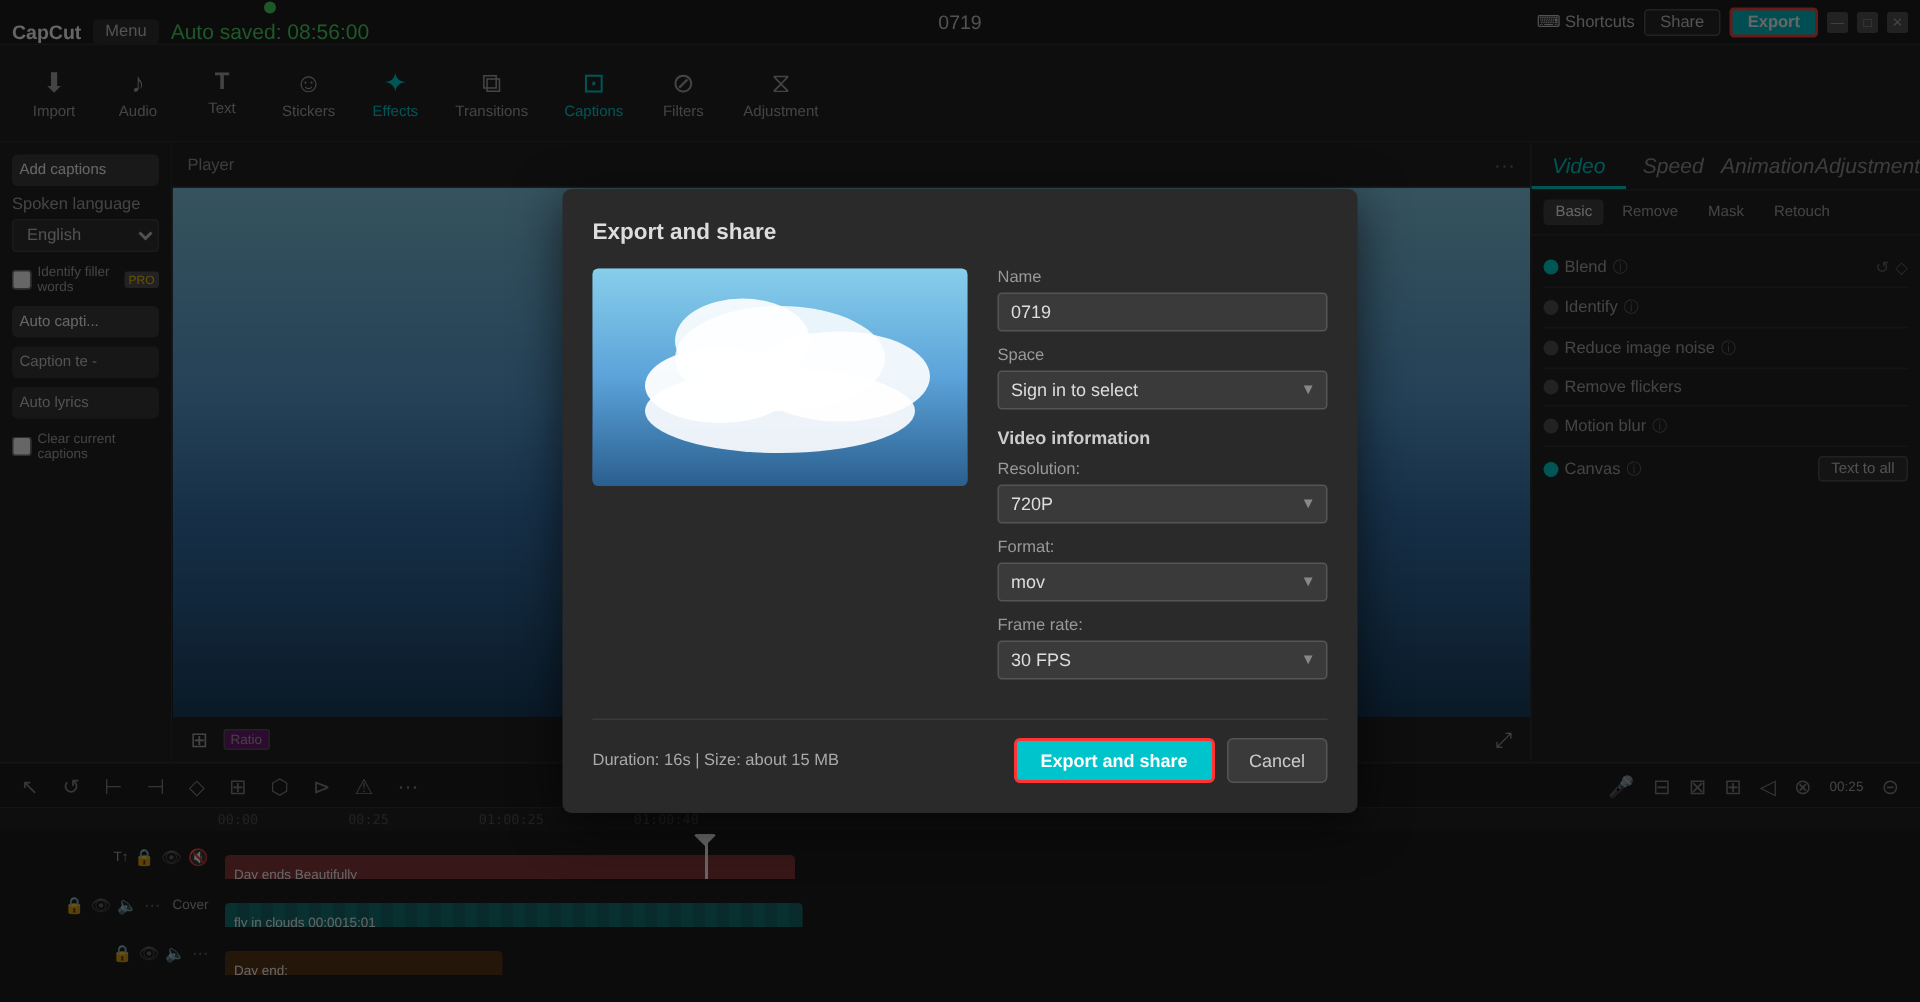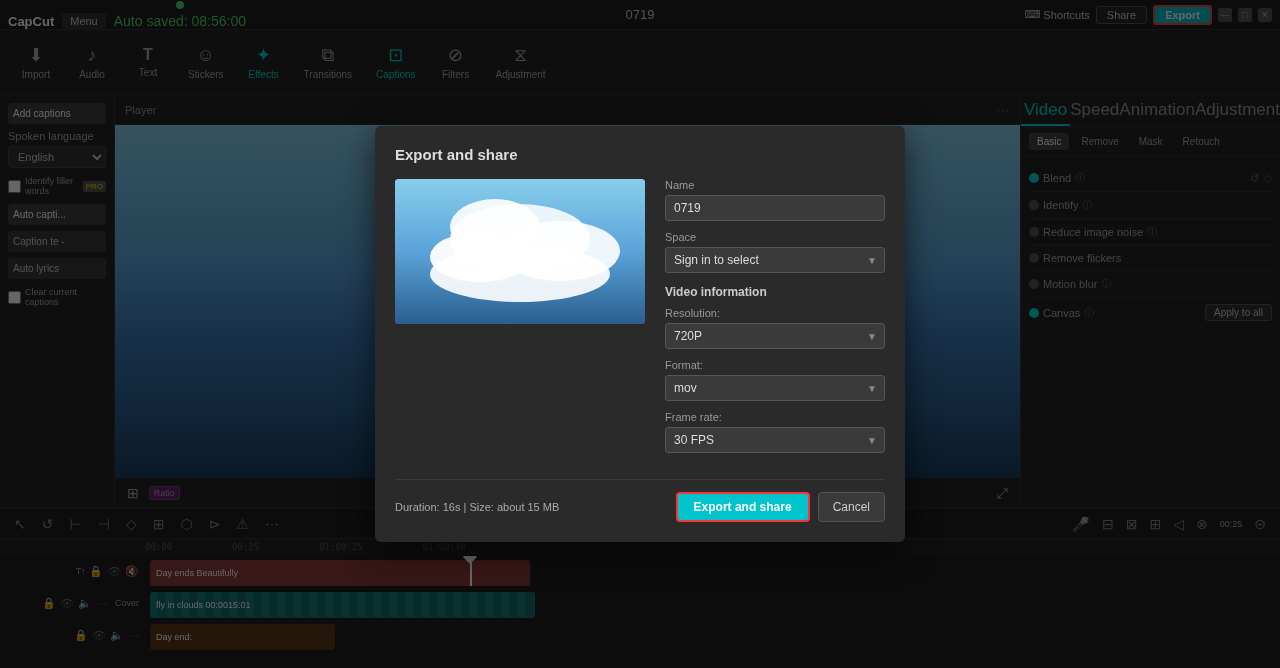--- a/index.html
+++ b/index.html
@@ -236,23 +236,24 @@
     .right-tabs {
       display: flex;
       border-bottom: 1px solid #333;
       height: 32px;
     }
     .right-tab {
       flex: 1;
       background: none;
       border: none;
       color: #999;
-      font-size: 17px;
+      font-size: 14px;
       cursor: pointer;
       border-bottom: 2px solid transparent;
+      font-style: italic;
     }
     .right-tab.active {
       color: #00d4d4;
       border-bottom: 2px solid #00d4d4;
     }
     .right-sub-tabs {
       display: flex;
       gap: 4px;
       padding: 6px 8px;
       border-bottom: 1px solid #333;
@@ -368,21 +369,21 @@
       flex-shrink: 0;
     }
     .track-ctrl-icon {
       color: #666;
       font-size: 11px;
       cursor: pointer;
     }
     .track-content { flex: 1; height: 100%; position: relative; overflow: hidden; }
     .track-clip {
       position: absolute;
-      top: 4px;
+      top: 14px;
       height: calc(100% - 4px);
       border-radius: 3px;
       display: flex;
       align-items: center;
       padding: 0 6px;
       font-size: 9px;
       color: #fff;
       overflow: hidden;
       white-space: nowrap;
     }
@@ -711,21 +712,21 @@
           <span class="info-icon">ⓘ</span>
         </span>
       </div>
 
       <div class="canvas-row">
         <span class="prop-label">
           <span class="prop-dot cyan"></span>
           <span>Canvas</span>
           <span class="info-icon">ⓘ</span>
         </span>
-        <button class="apply-all-btn">Apply to all</button>
+        <button class="apply-all-btn">Text to all</button>
       </div>
     </div>
   </div>
 
 </div>
 
 <div class="timeline">
   <div class="timeline-header">
     <button class="timeline-tool-btn">↖</button>
     <button class="timeline-tool-btn">↺</button>

